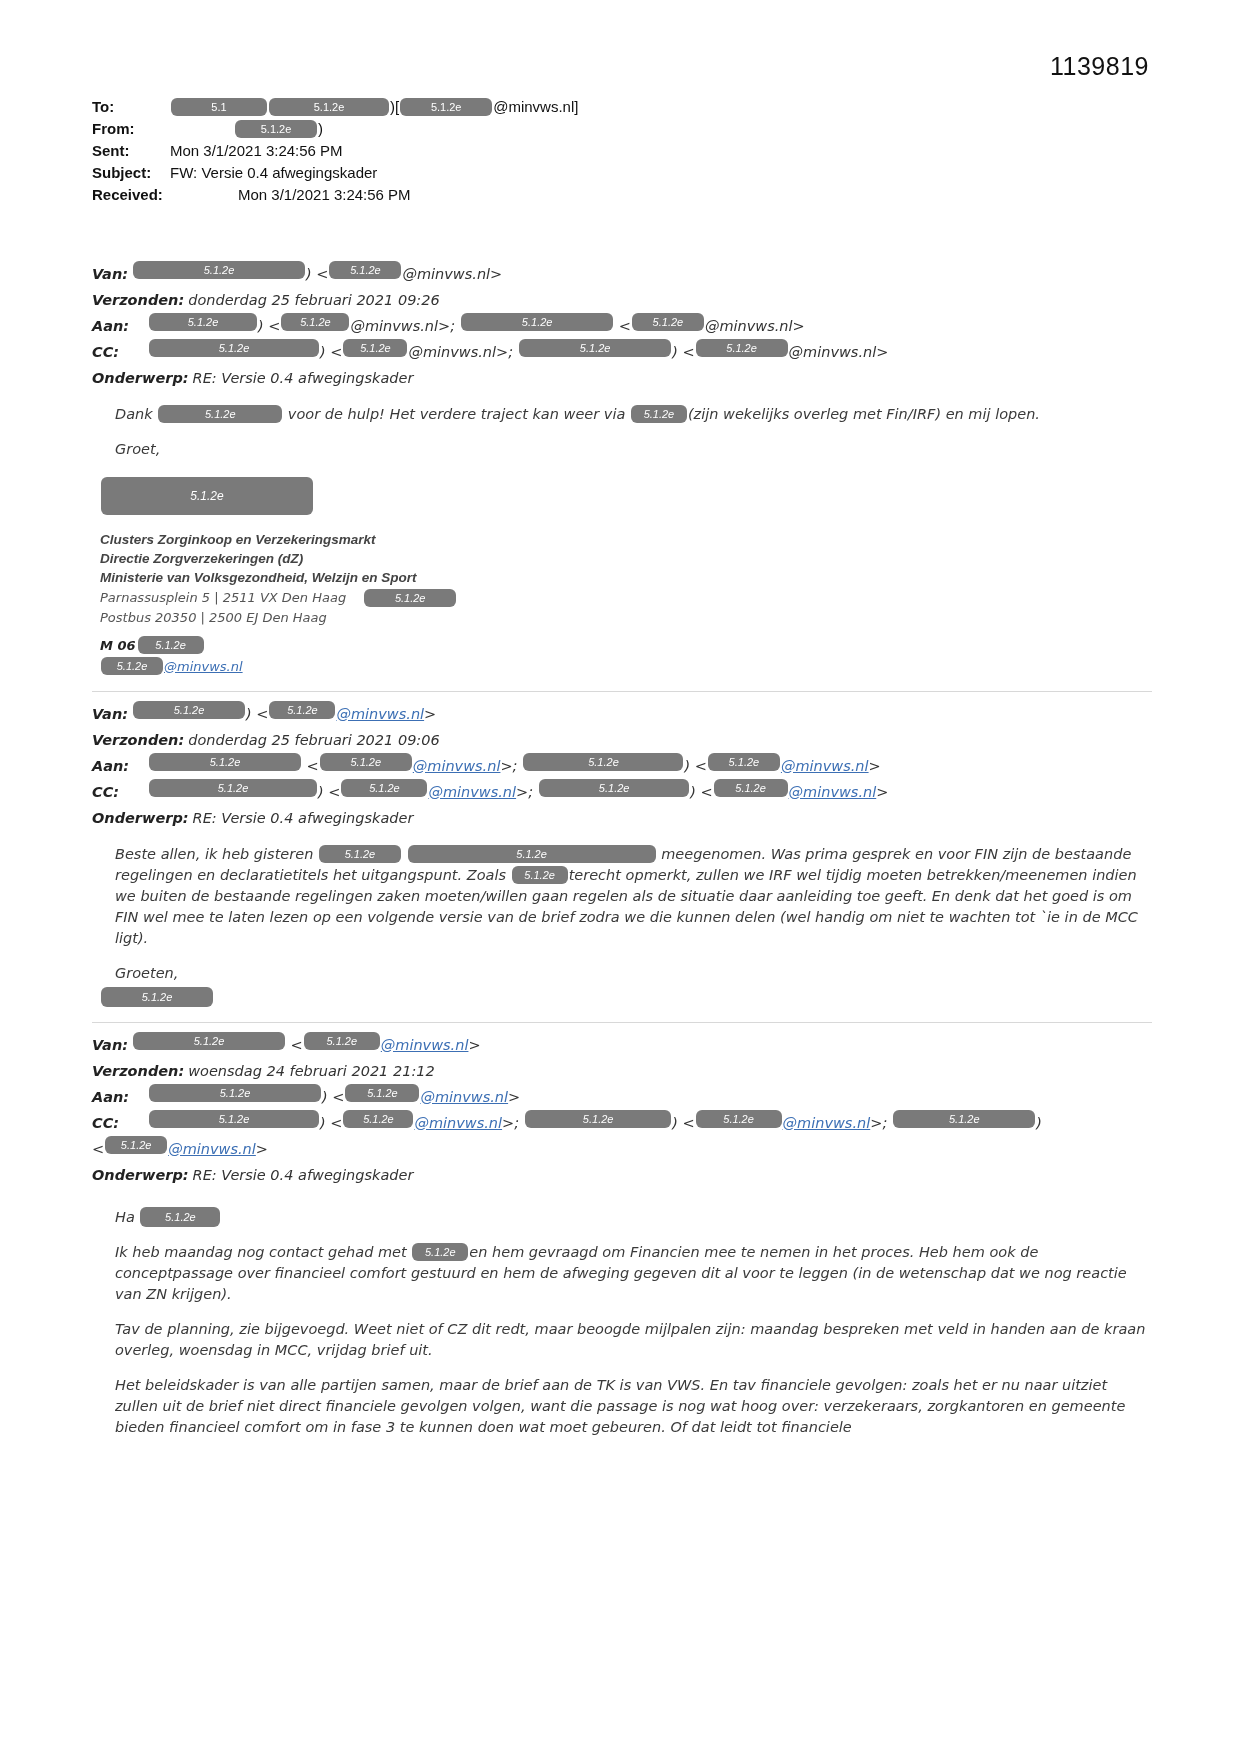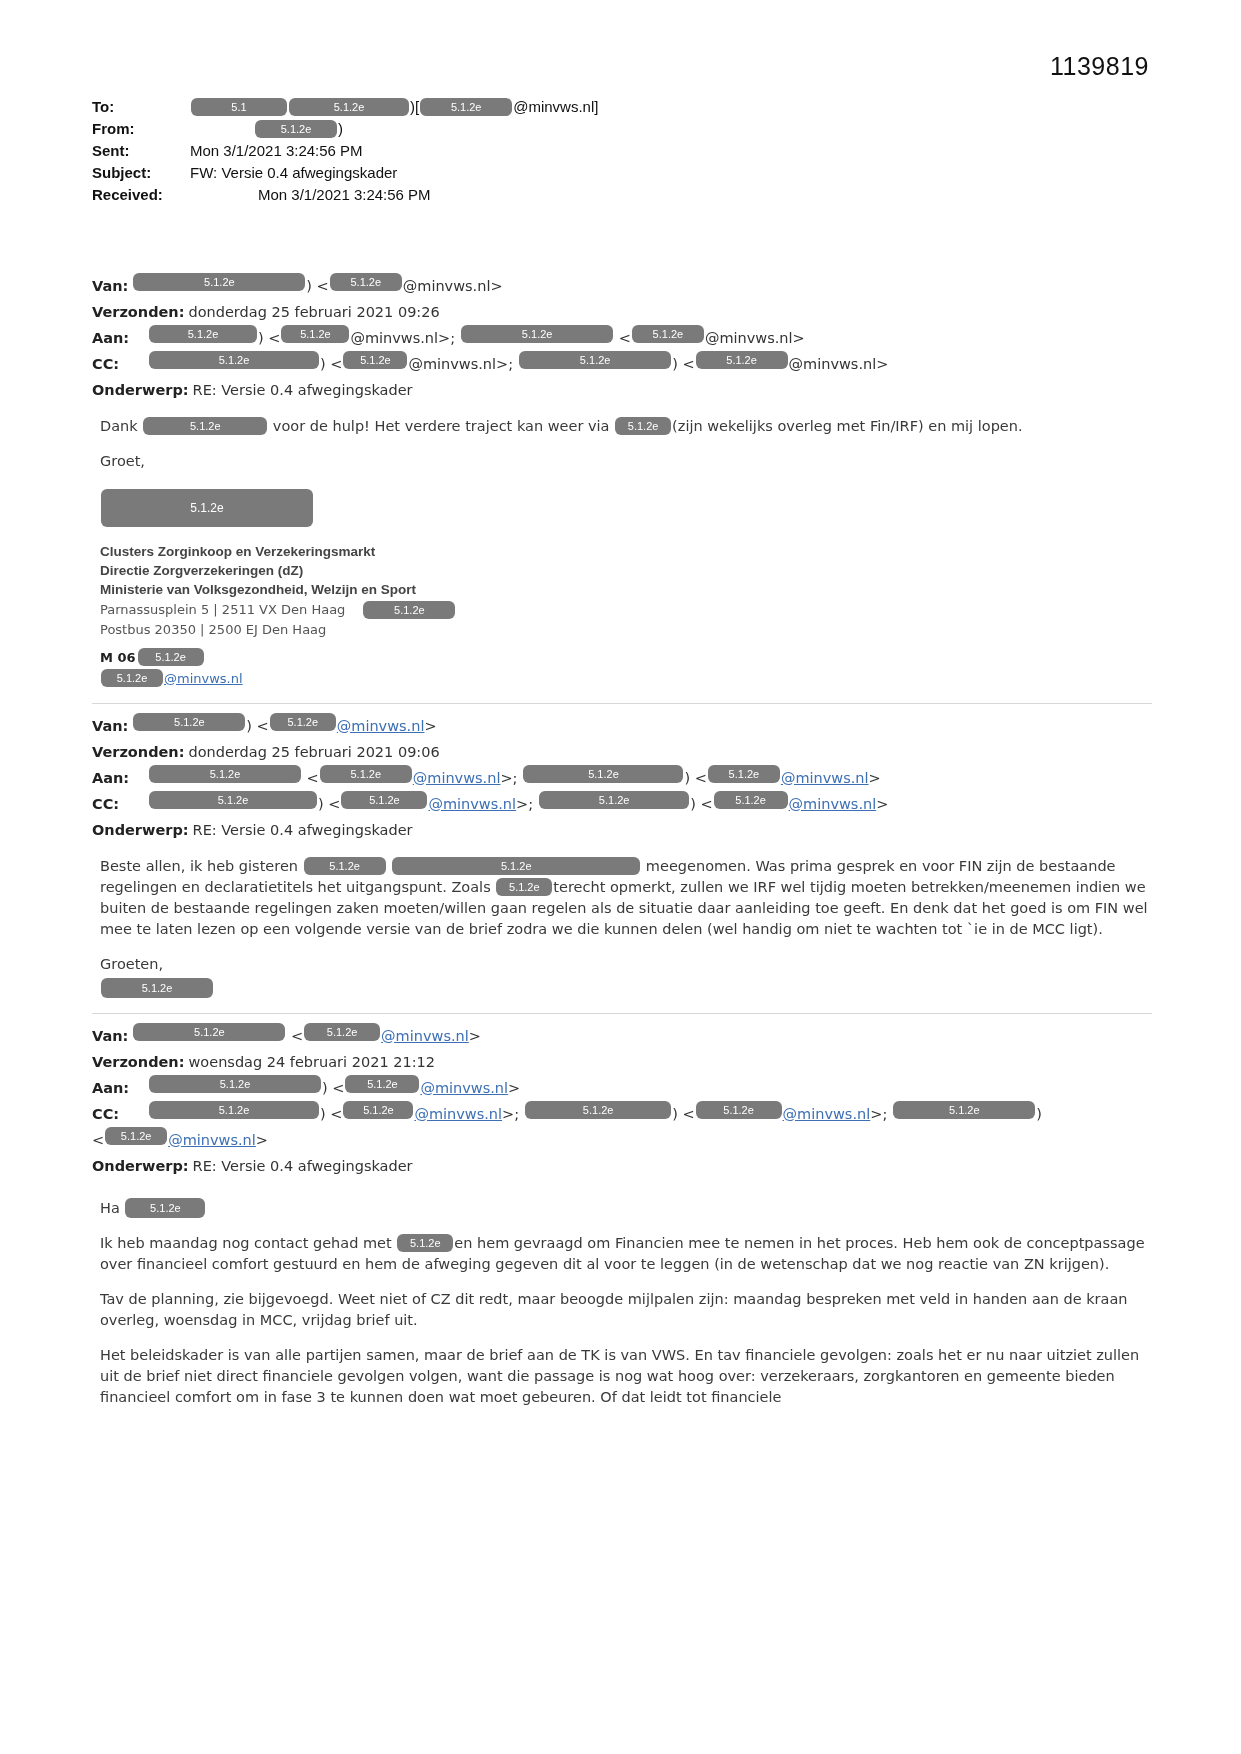--- a/index.html
+++ b/index.html
@@ -58,40 +58,40 @@
     width: 1060px;
     font-family: "Liberation Sans", sans-serif;
     font-size: 15px;
     color: #111;
   }
   .hdr-row {
     display: flex;
     align-items: flex-end;
     line-height: 21px;
     margin-bottom: 1px;
-    gap: 20px;
   }
   .hdr-label {
     font-weight: bold;
     width: 78px;
     flex: 0 0 78px;
     font-size: 15px;
   }
   .hdr-val { flex: 1; }
   .hdr-val.indent { padding-left: 68px; }
 
   
   .body {
     position: absolute;
     left: 92px;
-    top: 274px;
+    top: 262px;
     width: 1060px;
     font-family: "DejaVu Sans", sans-serif;
     font-size: 14.5px;
     color: #3a3a3a;
+    font-style: italic;
   }
   .msg { position: relative; }
   .sep {
     border-top: 1px solid #d8d8d8;
     margin: 14px 0 10px 0;
   }
   .mhdr {
     font-size: 14.5px;
     line-height: 22px;
     color: #333;
@@ -110,21 +110,21 @@
     color: #222;
   }
   .mhdr-label.w {
     min-width: 52px;
   }
   .mlink {
     color: #3c6fb4;
     text-decoration: underline;
   }
   .para {
-    margin: 14px 0 0 8px;
+    margin: 14px 0 0 23px;
     line-height: 21px;
     color: #3a3a3a;
   }
   .sig-block {
     margin: 14px 0 0 8px;
     font-family: "Liberation Sans", sans-serif;
     font-weight: bold;
     font-size: 13.5px;
     color: #444;
     line-height: 19px;

